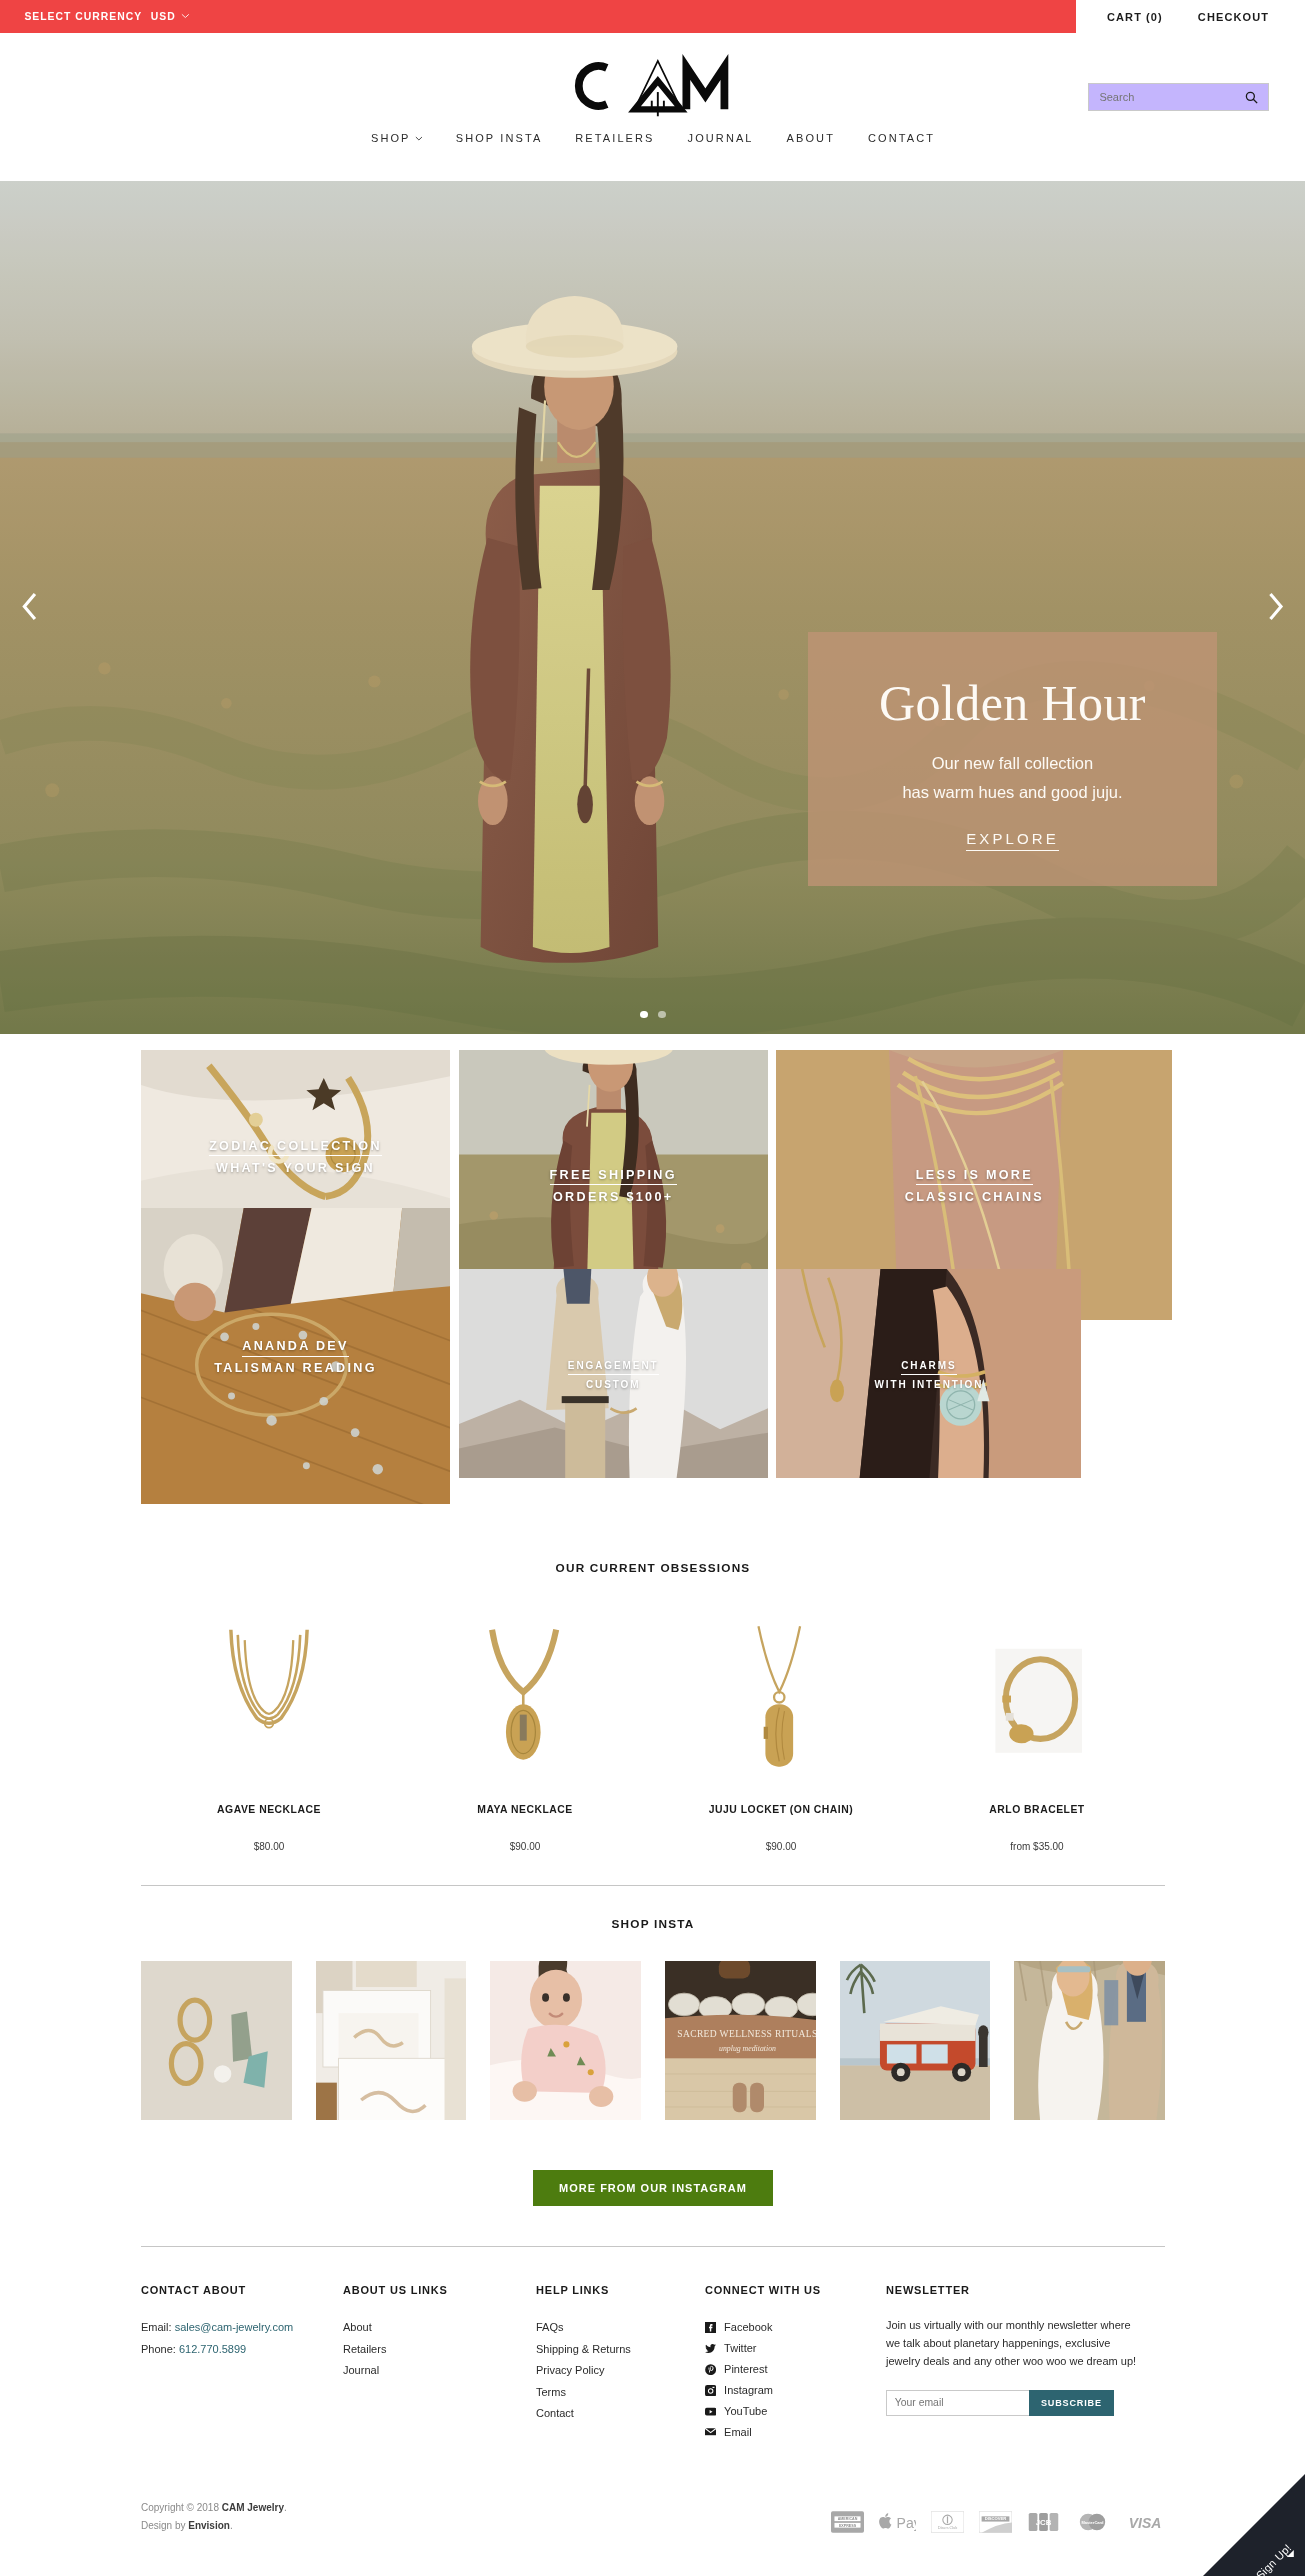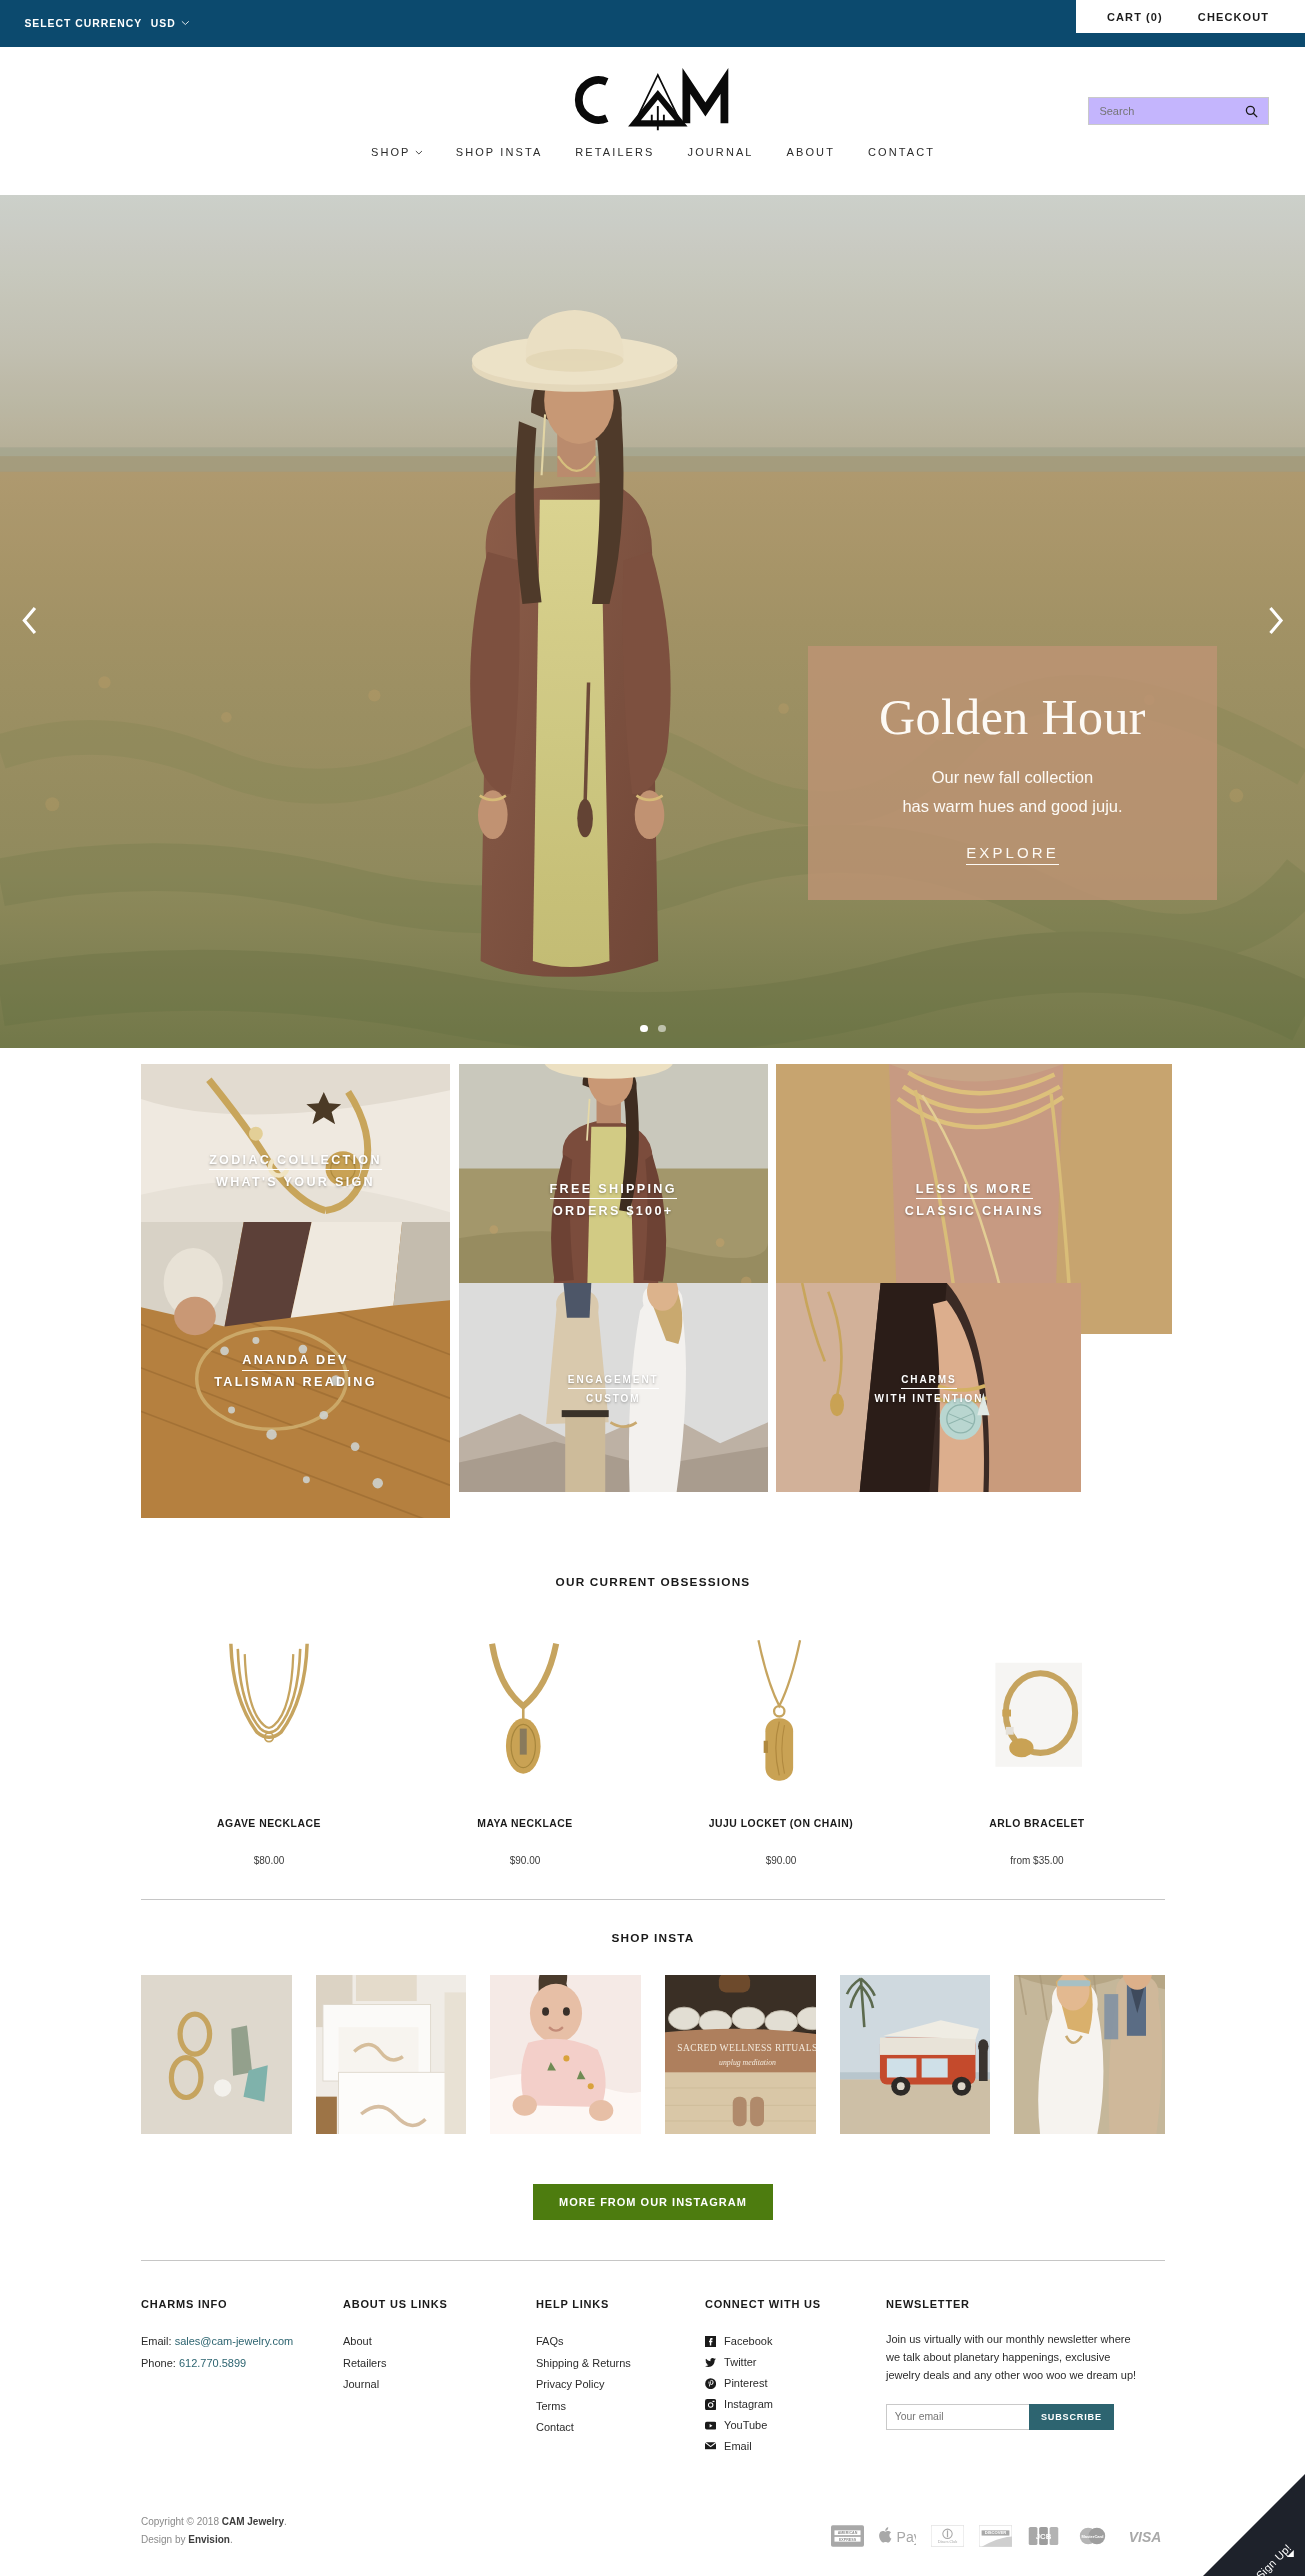--- a/index.html
+++ b/index.html
@@ -6,22 +6,22 @@
   html, body {
     width: 1306px;
     background: #ffffff;
     font-family: "Liberation Sans", sans-serif;
     -webkit-font-smoothing: antialiased;
   }
   body { width: 1306px; height: 2576px; position: relative; overflow: hidden; }
 
   
   .topbar {
-    height: 47px;
-    background: #0c4a6e;
+    height: 33px;
+    background: #ef4444;
     display: flex;
     align-items: center;
     position: relative;
   }
   .topbar .currency {
     margin-left: 24.4px;
     display: flex;
     align-items: center;
     gap: 8.7px;
     color: #ffffff;
@@ -874,21 +874,21 @@
 </div>
 
 <div class="insta-btn-wrap">
   <button class="insta-btn">MORE FROM OUR INSTAGRAM</button>
 </div>
 
 <div class="footer-rule"></div>
 
 <div class="footer">
   <div class="fcol">
-    <h4>CHARMS INFO</h4>
+    <h4>CONTACT ABOUT</h4>
     <div class="ftxt">
       <span>Email: </span><a class="teal" href="#" style="display:inline">sales@cam-jewelry.com</a>
     </div>
     <div class="ftxt">
       <span>Phone: </span><a class="teal" href="#" style="display:inline">612.770.5899</a>
     </div>
   </div>
 
   <div class="fcol">
     <h4>ABOUT US LINKS</h4>

